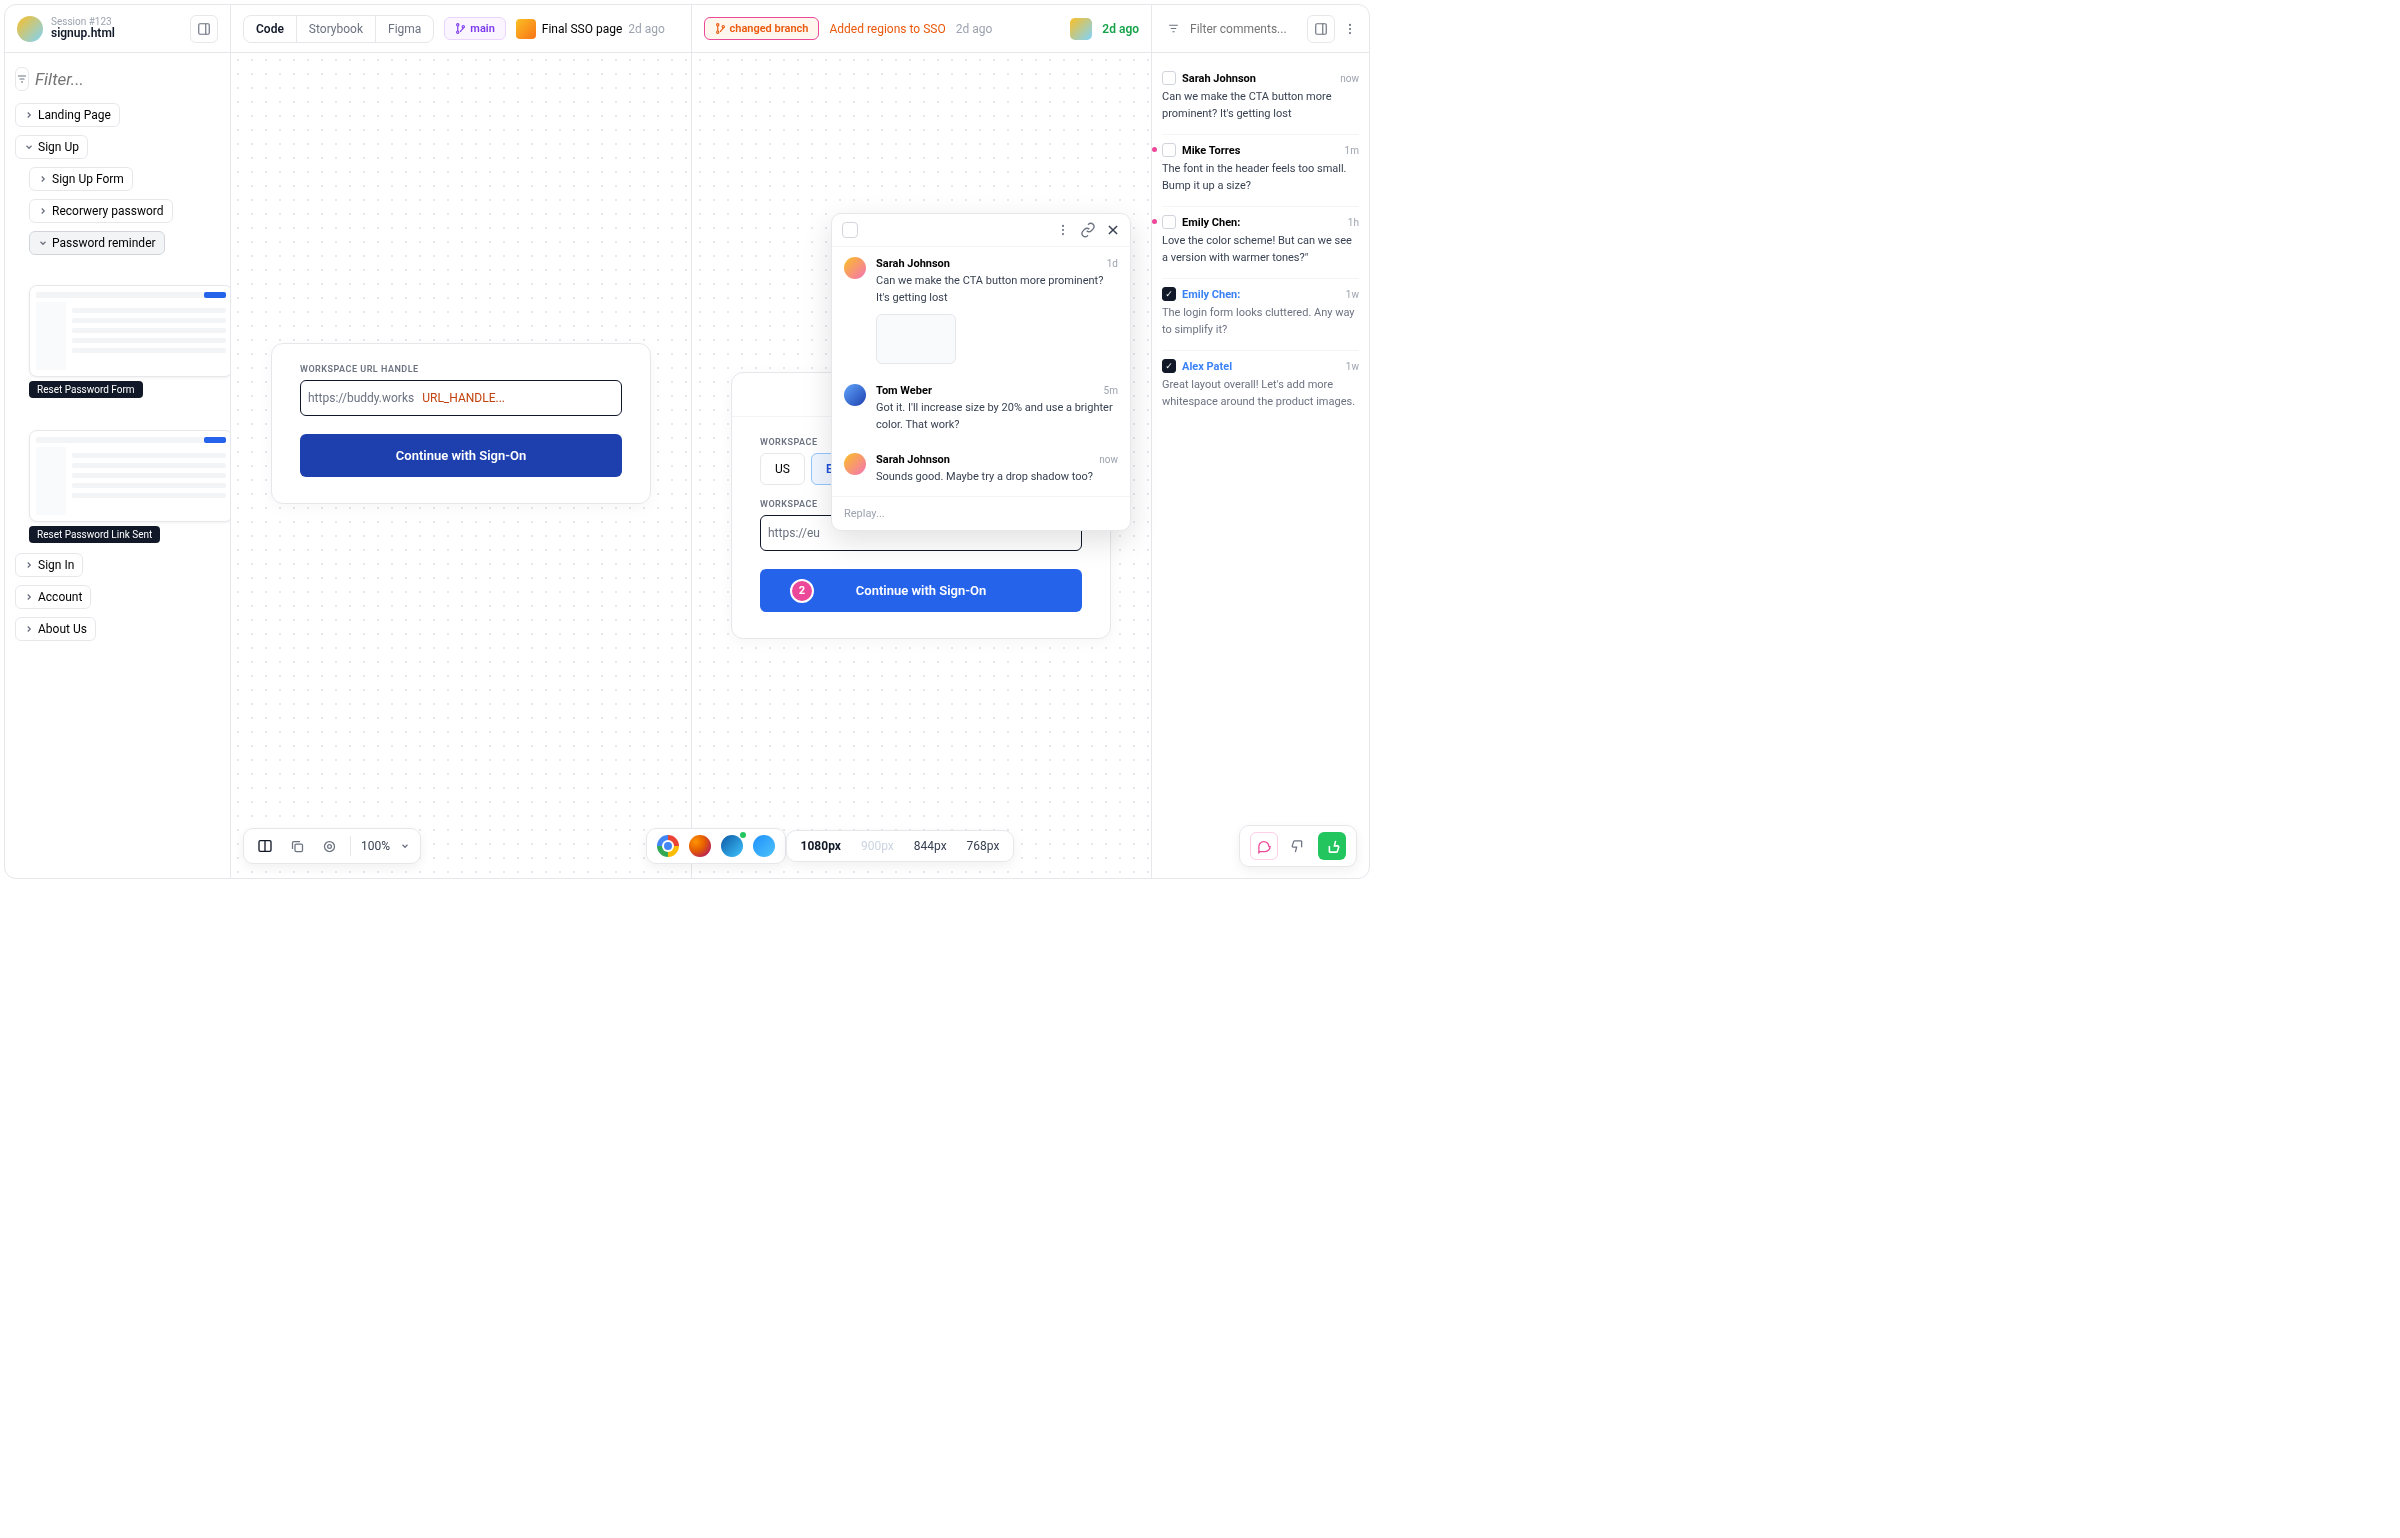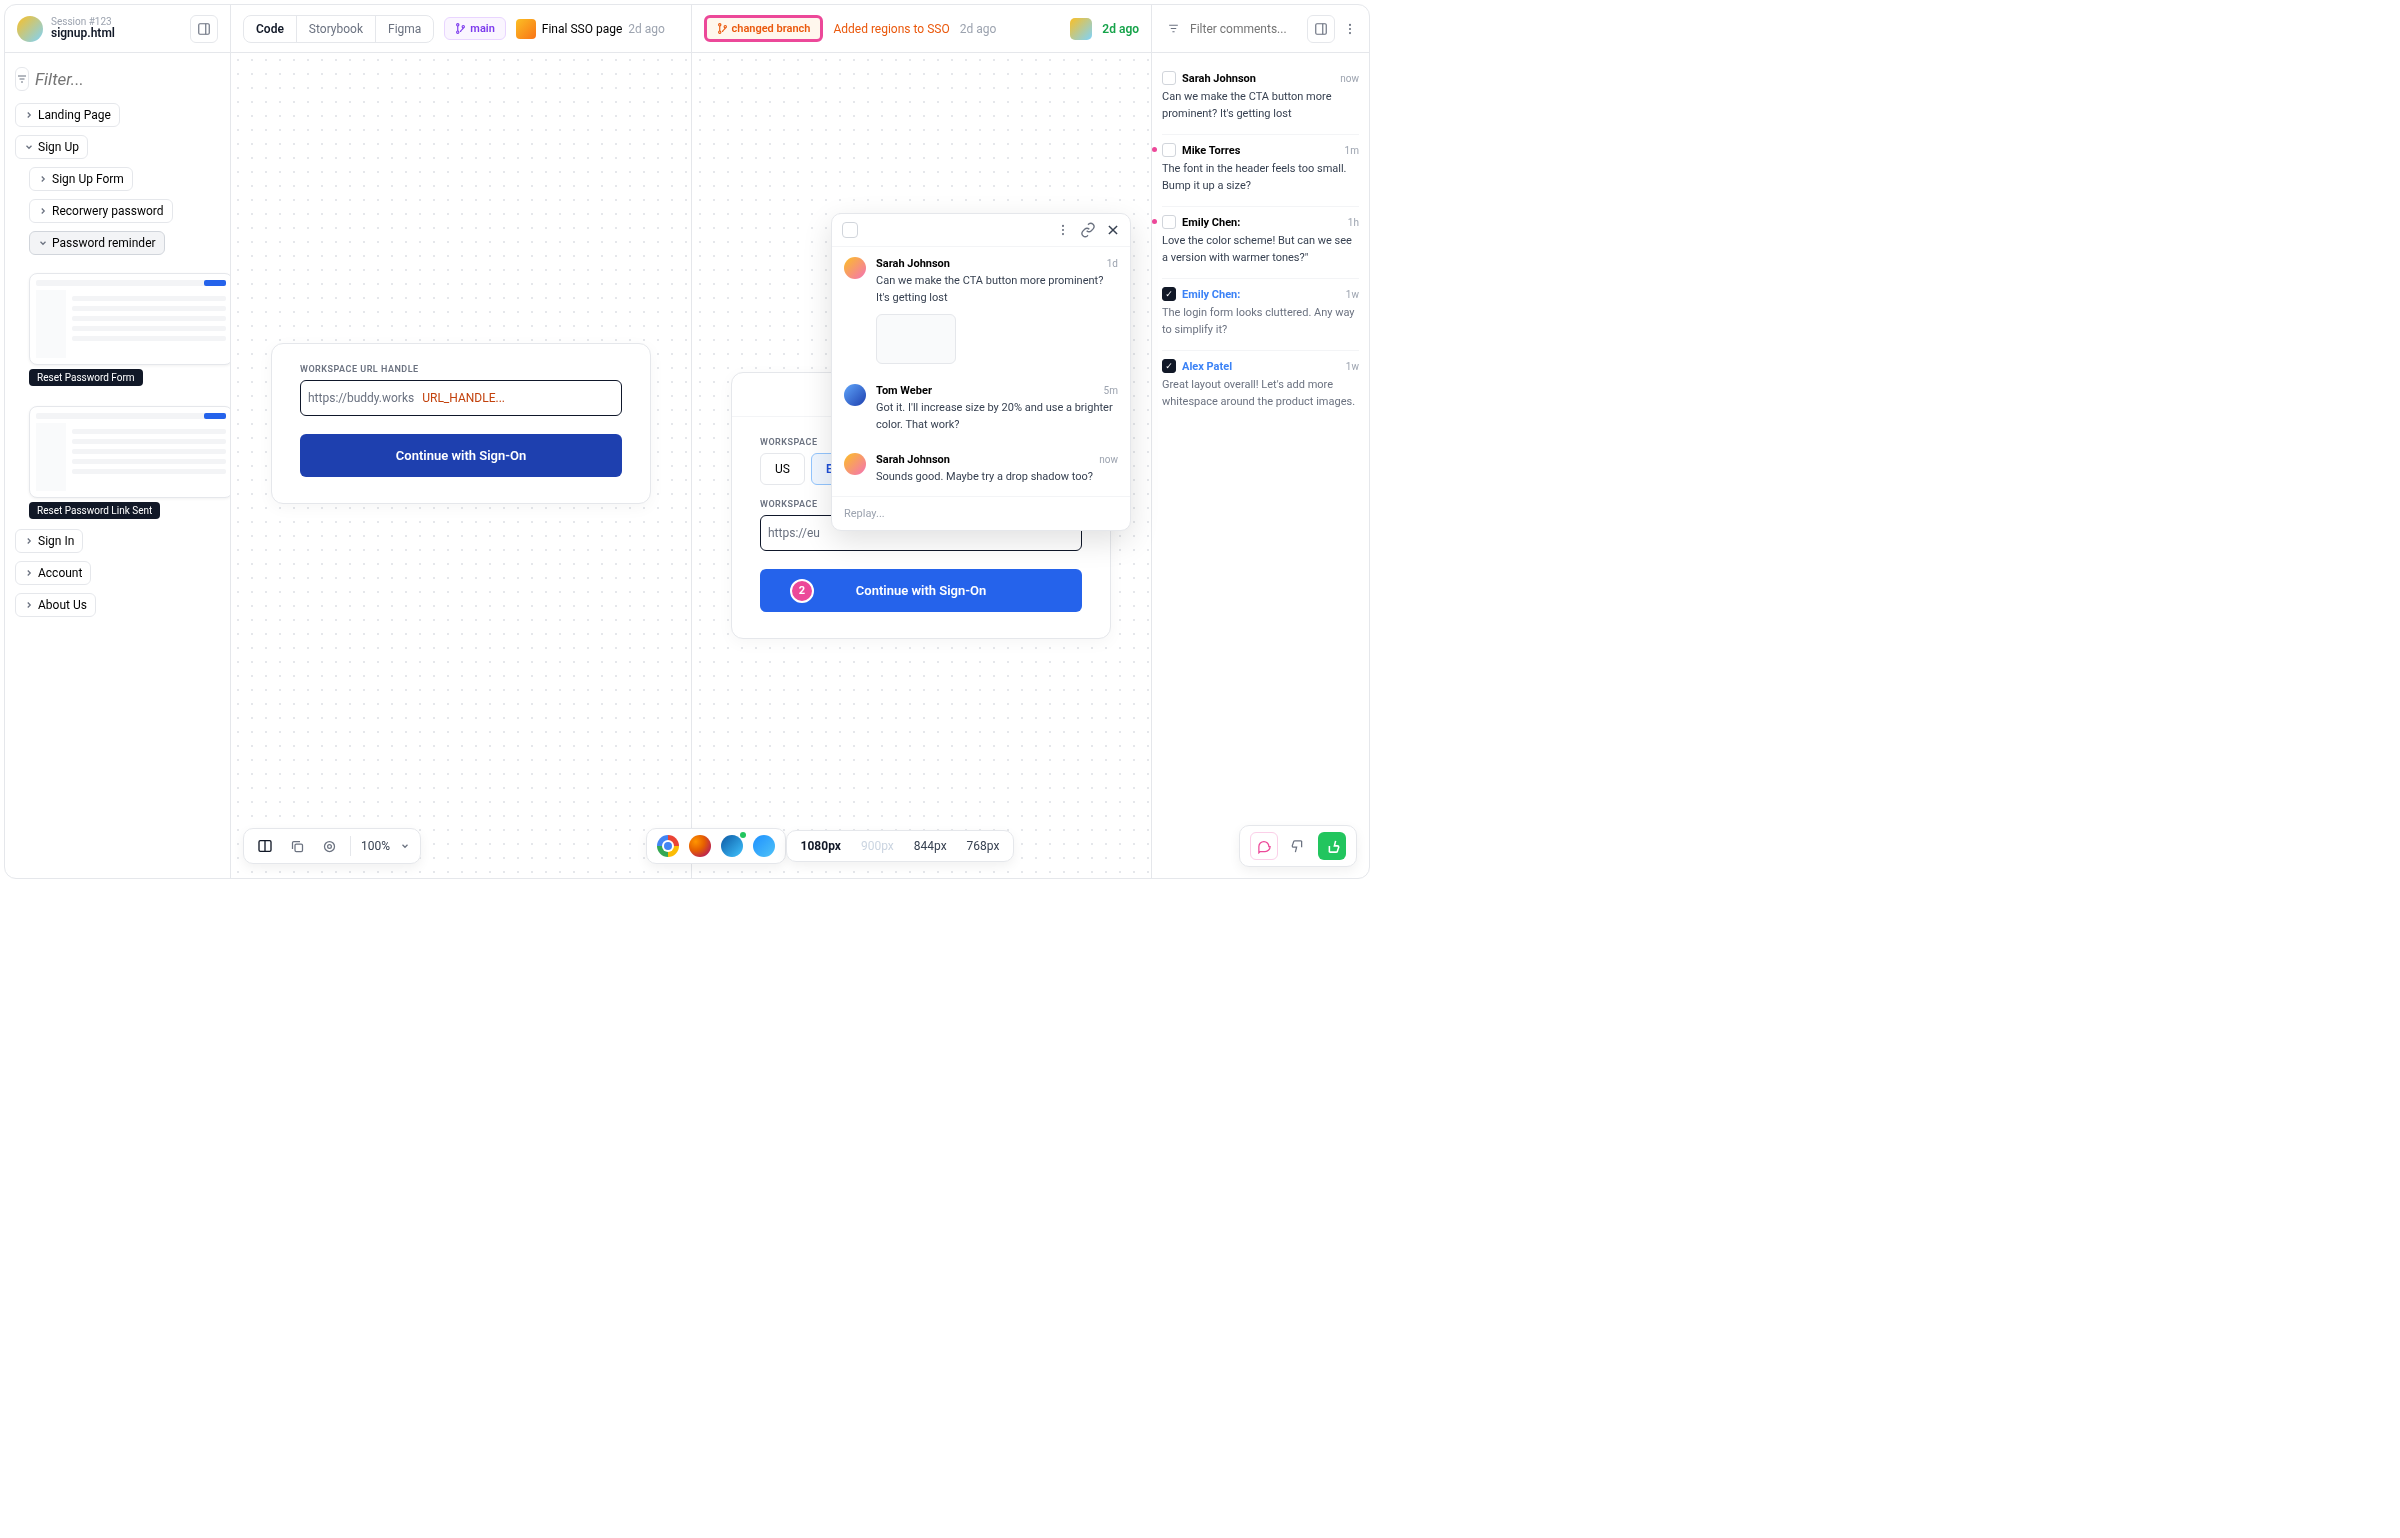--- a/index.html
+++ b/index.html
@@ -19,37 +19,37 @@
 .seg-tabs { display: flex; border: 1px solid #e5e7eb; border-radius: 8px; overflow: hidden; }
 .seg-tab { padding: 6px 12px; font-size: 12px; color: #6b7280; cursor: pointer; border-right: 1px solid #e5e7eb; }
 .seg-tab:last-child { border-right: none; }
 .seg-tab.active { color: #111827; font-weight: 600; }
 .branch-pill { display: flex; align-items: center; gap: 4px; padding: 4px 10px; border: 1px solid #e9d5ff; background: #faf5ff; border-radius: 6px; font-size: 11px; color: #7c3aed; font-weight: 600; }
 .commit-info { display: flex; align-items: center; gap: 6px; font-size: 12px; }
 .mini-avatar { width: 20px; height: 20px; border-radius: 4px; background: linear-gradient(135deg,#fbbf24,#f97316); }
 .mini-avatar2 { width: 22px; height: 22px; border-radius: 5px; background: linear-gradient(135deg,#fbbf24,#7dd3fc); }
 .time-ago { color: #9ca3af; }
 .vdivider { width: 1px; height: 48px; background: #e5e7eb; }
-.changed-pill { display: flex; align-items: center; gap: 4px; padding: 4px 10px; border: 3px solid #ec4899; background: #fff7ed; border-radius: 6px; font-size: 11px; color: #ea580c; font-weight: 600; }
+.changed-pill { display: flex; align-items: center; gap: 4px; padding: 4px 10px; border: 1px solid #ec4899; background: #fff7ed; border-radius: 6px; font-size: 11px; color: #ea580c; font-weight: 600; }
 .diff-text { font-size: 12px; color: #ea580c; }
 .time-green { color: #16a34a; font-weight: 600; font-size: 12px; }
 
 .topbar-right { width: 218px; display: flex; align-items: center; padding: 0 10px; gap: 6px; border-left: 1px solid #e5e7eb; }
 .filter-input-wrap { flex: 1; display: flex; align-items: center; gap: 6px; }
 .filter-input-wrap input { border: none; outline: none; font-size: 12px; width: 100%; color: #6b7280; }
 
 
 .main { display: flex; height: calc(100% - 48px); }
 .sidebar { width: 226px; border-right: 1px solid #e5e7eb; padding: 10px; display: flex; flex-direction: column; gap: 8px; overflow-y: auto; }
 .filter-row { display: flex; gap: 6px; align-items: center; padding: 4px 0; }
 .filter-row input { border: none; outline: none; font-size: 17px; flex: 1; font-style: italic; }
 .tree-item { display: inline-flex; align-items: center; gap: 4px; padding: 4px 8px; border: 1px solid #e5e7eb; border-radius: 6px; font-size: 12px; cursor: pointer; background: #fff; }
 .tree-item.selected { background: #f3f4f6; border-color: #d1d5db; }
 .tree-indent-1 { margin-left: 14px; }
-.thumb-card { margin: 10px 0 2px 14px; width: 204px; }
+.thumb-card { margin: 22px 0 2px 14px; width: 204px; }
 .thumb { width: 100%; height: 92px; background: #fff; border: 1px solid #e5e7eb; border-radius: 8px; box-shadow: 0 1px 3px rgba(0,0,0,0.06); position: relative; overflow: hidden; }
 .thumb .bar { position:absolute; top:6px; left:6px; right:6px; height:6px; background:#f3f4f6; border-radius:2px; }
 .thumb .blue { position:absolute; top:6px; right:6px; width:22px; height:6px; background:#2563eb; border-radius:2px; }
 .thumb .sidebarmini { position:absolute; left:6px; top:16px; width:30px; bottom:6px; background:#f9fafb; }
 .thumb .row { position:absolute; left:42px; right:6px; height:5px; background:#f3f4f6; border-radius:2px; }
 .thumb-label { display: inline-block; margin-top: 4px; padding: 3px 8px; background: #111827; color: #fff; font-size: 10px; border-radius: 4px; }
 
 .canvas { flex: 1; position: relative; background-image: radial-gradient(circle, #e5e7eb 1px, transparent 1px); background-size: 14px 14px; background-position: 0 0; }
 .canvas-split { position: absolute; top: 0; bottom: 0; left: 50%; width: 1px; background: #e5e7eb; }
 

